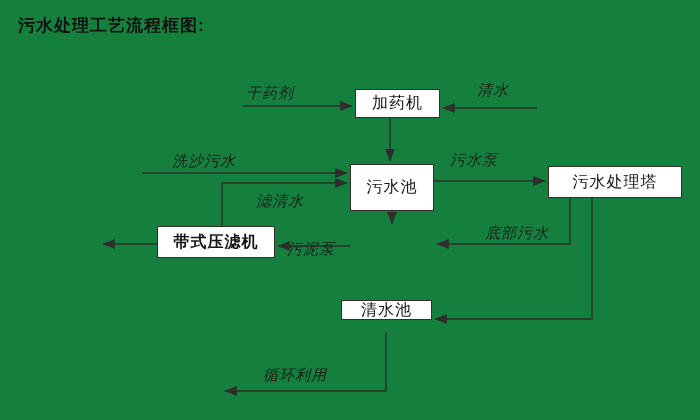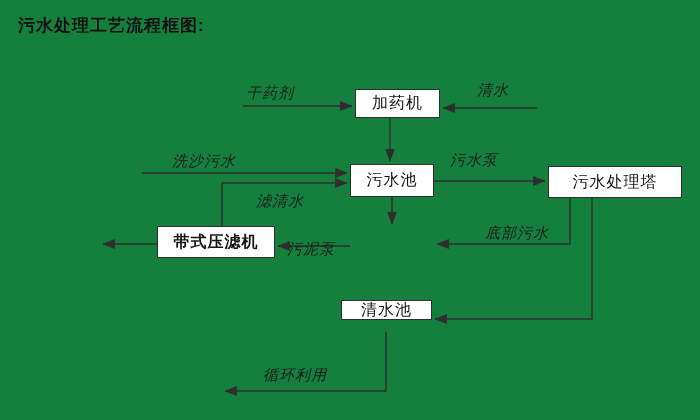--- a/index.html
+++ b/index.html
@@ -29,21 +29,21 @@
   .flow-label{
     position:absolute;
     font-size:15px;color:#1c1c1c;
     letter-spacing:1px;
     white-space:nowrap;
     z-index:2;
     font-style:italic;
   }
   svg.wires{position:absolute;left:0;top:0;z-index:1;}
   #node-dosing   {left:355px;top:89px; width:85px; height:29px;text-align:center;}
-  #node-sewage   {left:350px;top:164px;width:84px; height:33px;}
+  #node-sewage   {left:350px;top:164px;width:84px; height:47px;}
   #node-tower    {left:548px;top:166px;width:134px;height:32px;}
   #node-sludge   {left:350px;top:227px;width:84px; height:30px;}
   #node-press    {left:157px;top:226px;width:118px;height:32px;font-weight:bold;}
   #node-clean    {left:341px;top:300px;width:91px; height:20px;}
   #lbl-dry       {left:246px;top:84px;}
   #lbl-cleanw    {left:477px;top:81px;}
   #lbl-sand      {left:172px;top:152px;}
   #lbl-spump     {left:450px;top:151px;}
   #lbl-filtered  {left:256px;top:192px;}
   #lbl-mudpump   {left:287px;top:226px;margin-top:14px;}

